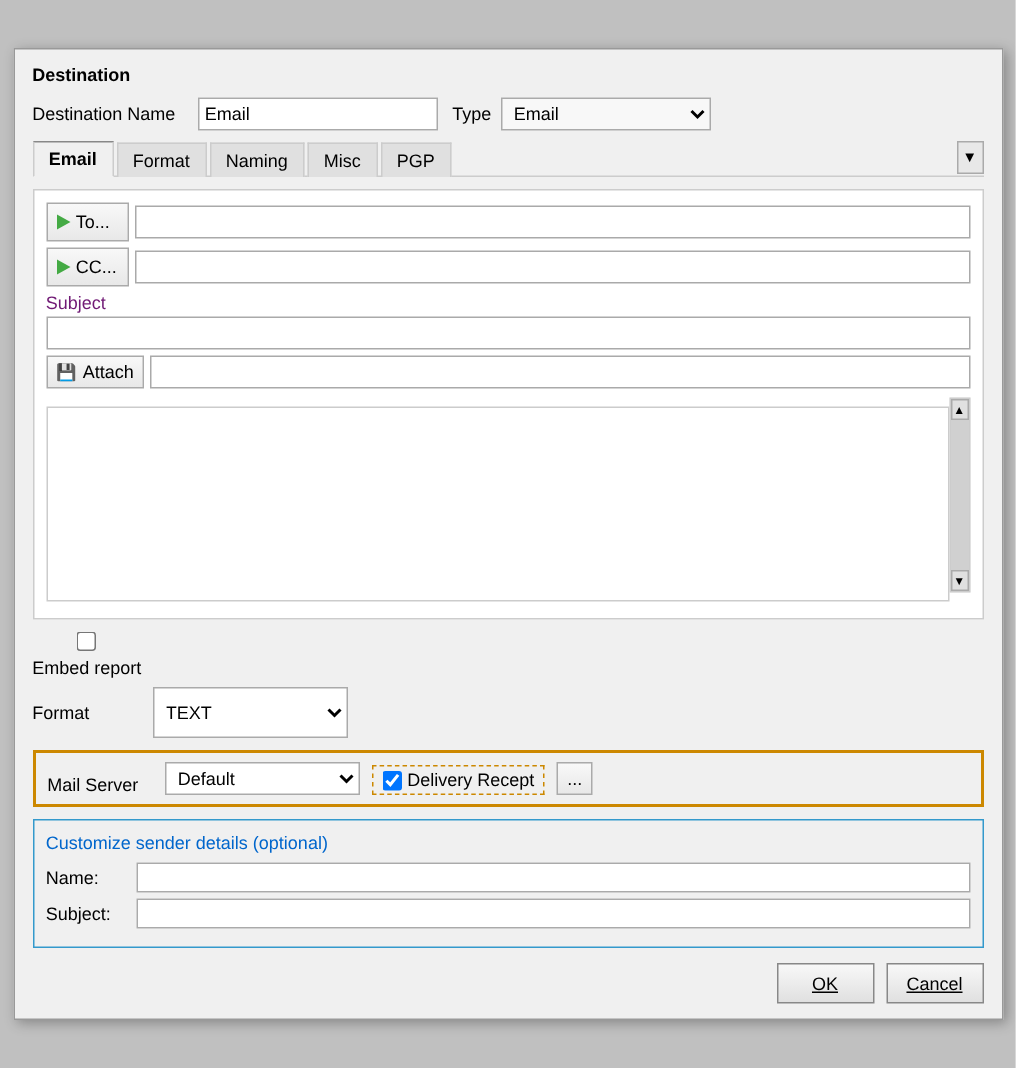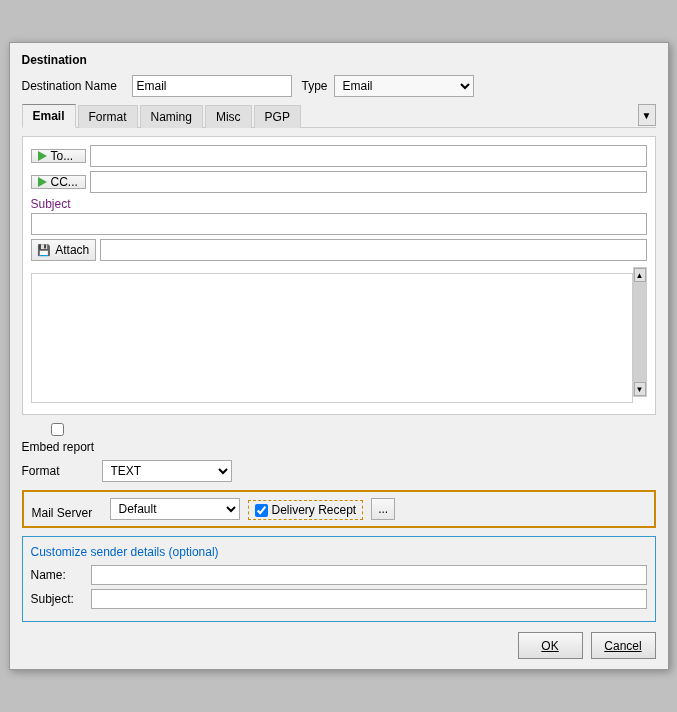--- a/index.html
+++ b/index.html
@@ -105,21 +105,21 @@
       margin-bottom: 8px;
     }
     .email-field-row {
       display: flex;
       align-items: center;
       margin-bottom: 4px;
     }
     .email-btn {
       display: flex;
       align-items: center;
-      height: 14px;
+      height: 26px;
       padding: 0 6px;
       background: linear-gradient(to bottom, #f8f8f8, #e8e8e8);
       border: 1px solid #aaa;
       cursor: pointer;
       font-size: 12px;
       min-width: 55px;
       gap: 4px;
     }
     .email-input {
       flex: 1;
@@ -213,21 +213,21 @@
       display: flex;
       align-items: center;
       margin-bottom: 8px;
     }
     .format-label {
       min-width: 80px;
       font-size: 12px;
     }
     .format-select {
       width: 130px;
-      height: 22px;
+      height: 34px;
       border: 1px solid #aaa;
       background: #fff;
       font-size: 12px;
       padding: 0 4px;
     }
     .mail-server-section {
       border: 2px solid #cc8800;
       padding: 6px 8px;
       margin-bottom: 8px;
       display: flex;

